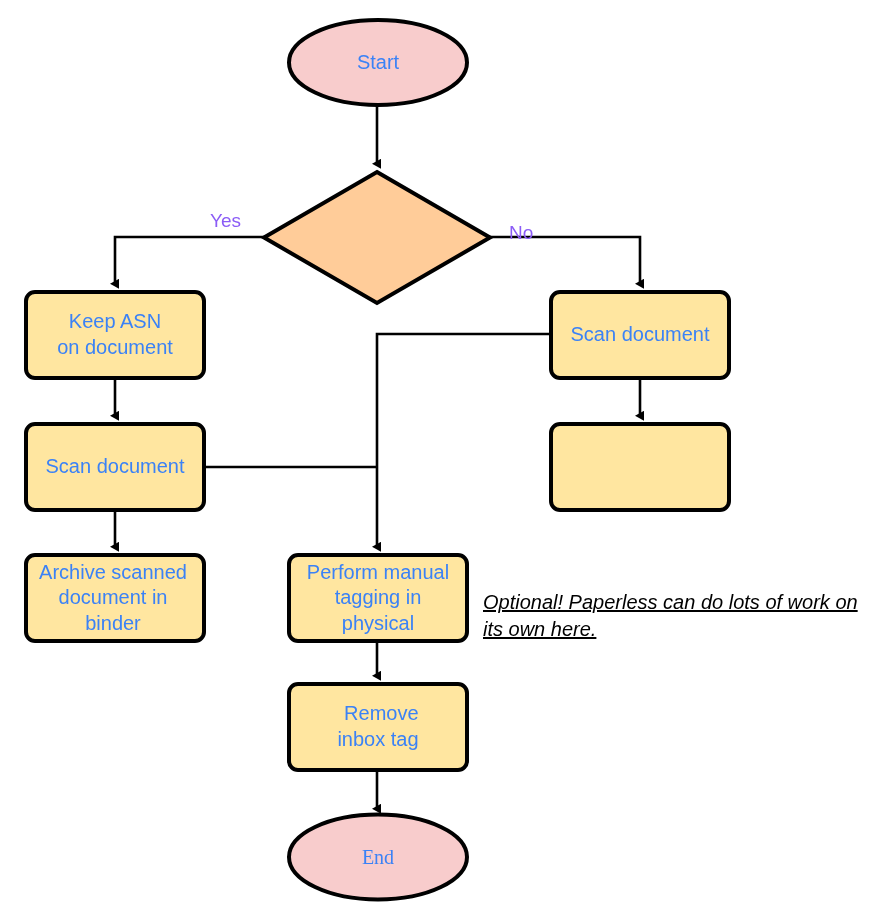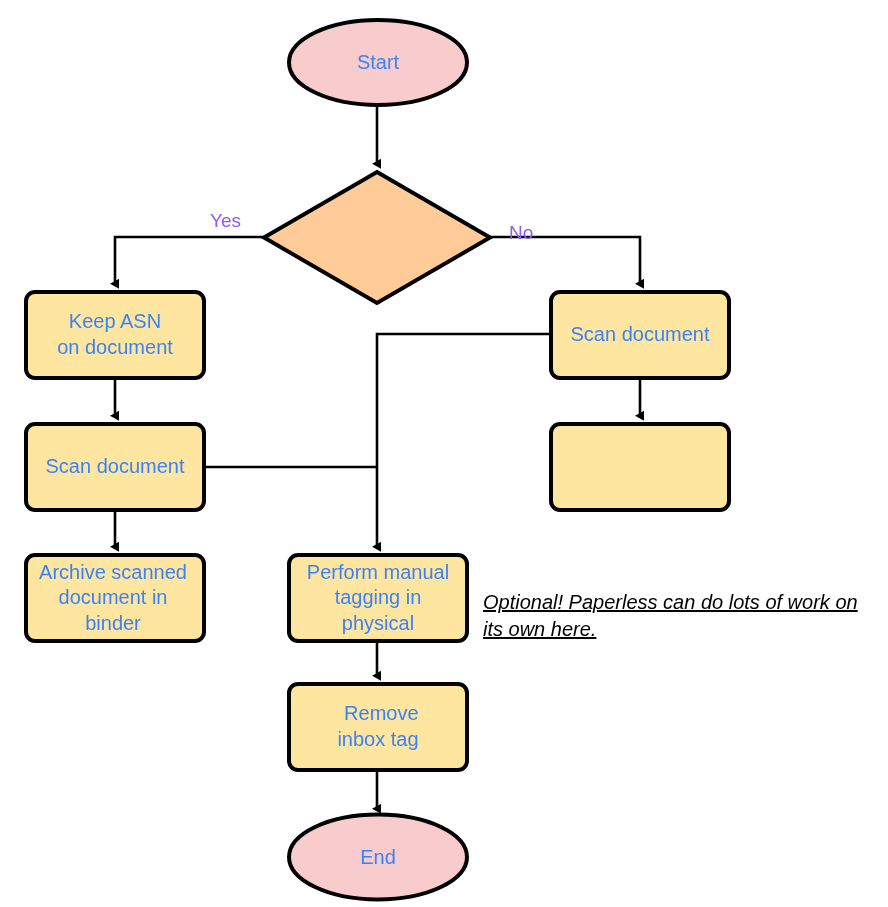--- a/index.html
+++ b/index.html
@@ -123,21 +123,21 @@
   <div class="node-label" style="left:551px; top:292px; width:178px; height:86px;">Scan document</div>
 
 
   <div class="node-label" style="left:289px; top:555px; width:178px; height:86px;">Perform manual
 tagging in
 physical</div>
 
   <div class="node-label" style="left:289px; top:684px; width:178px; height:86px;text-align:right;">Remove
 inbox tag</div>
 
-  <div class="node-label" style="left:289px; top:815px; width:178px; height:85px;">End</div>
+  <div class="node-label" style="left:289px; top:815px; width:178px; height:85px;font-family:Liberation Serif, serif;">End</div>
 
   <div class="edge-label" style="left:210px; top:210px;">Yes</div>
 
   <div class="edge-label" style="left:509px; top:222px;">No</div>
 
   <div class="annotation" style="left:483px; top:589px; width:400px;text-decoration:underline;">Optional! Paperless can do lots of work on
 its own here.</div>
 
 </div>
 

